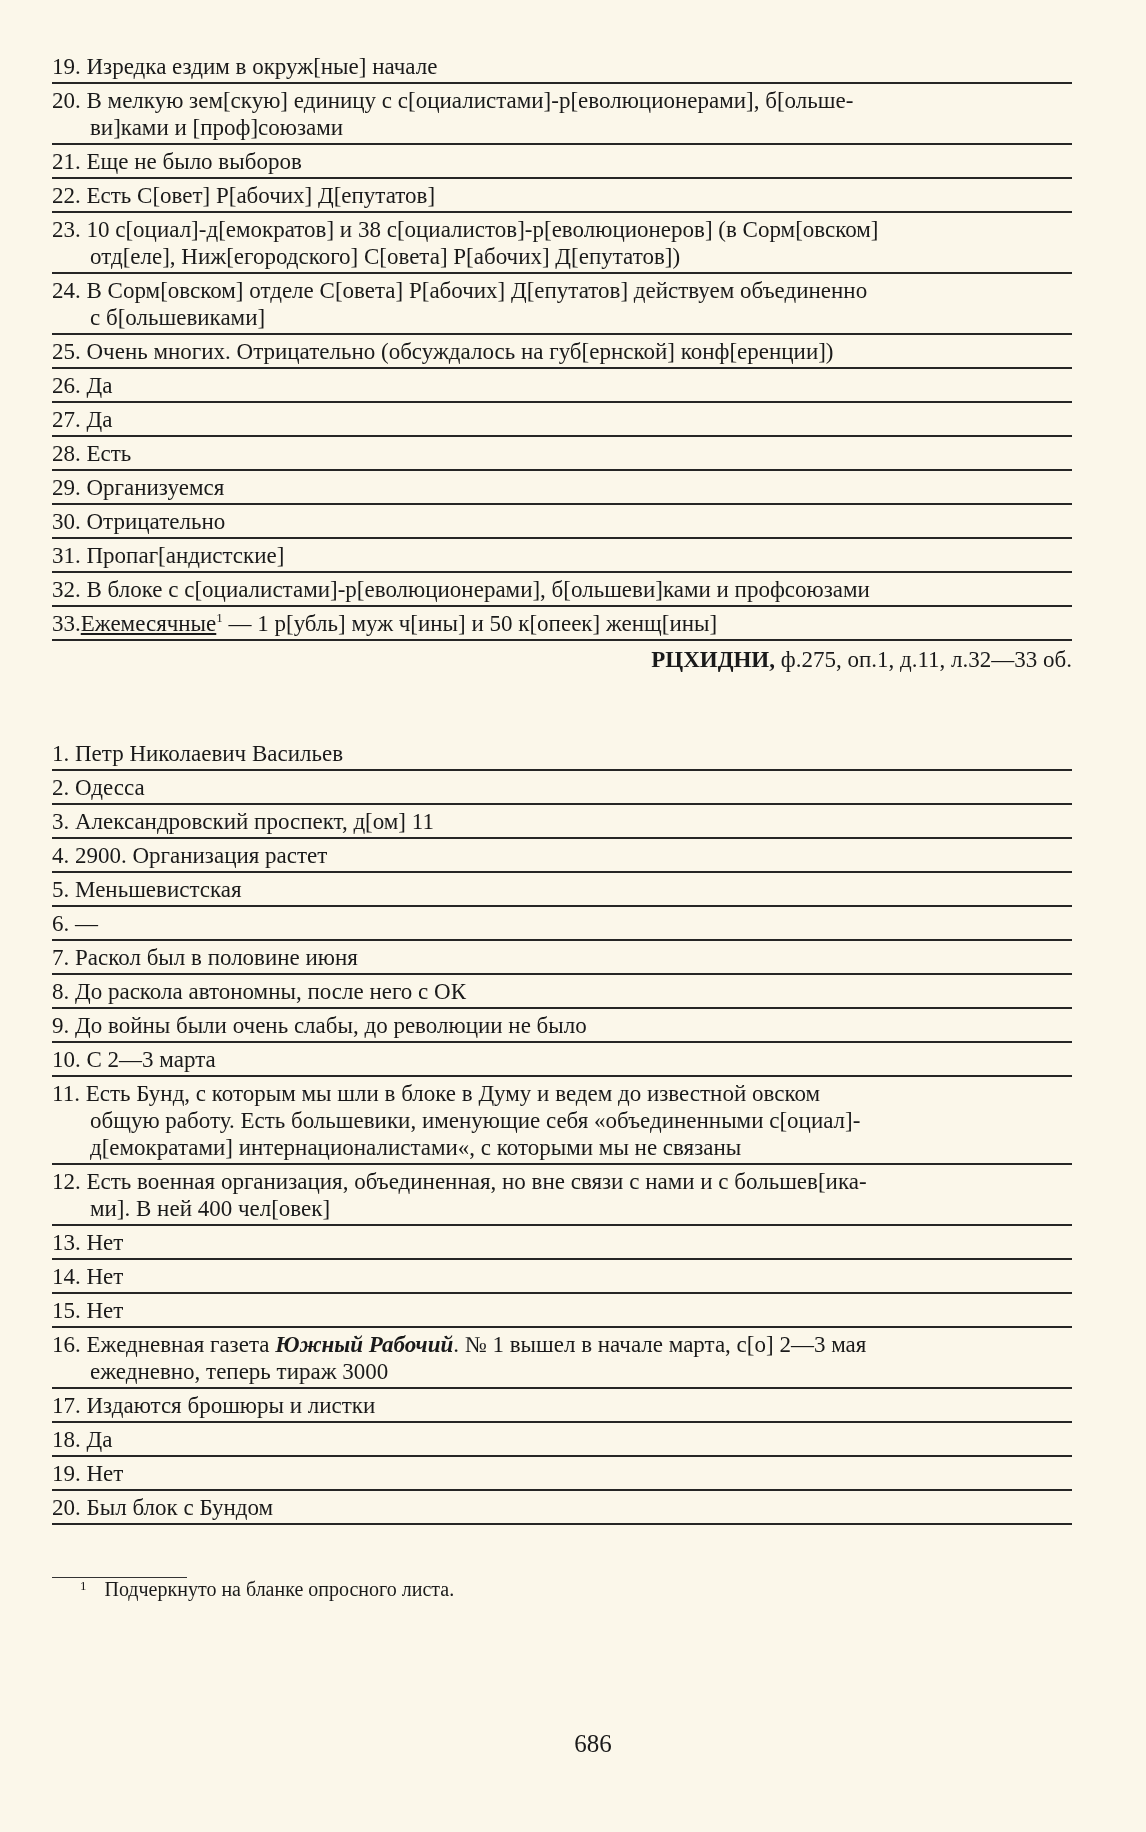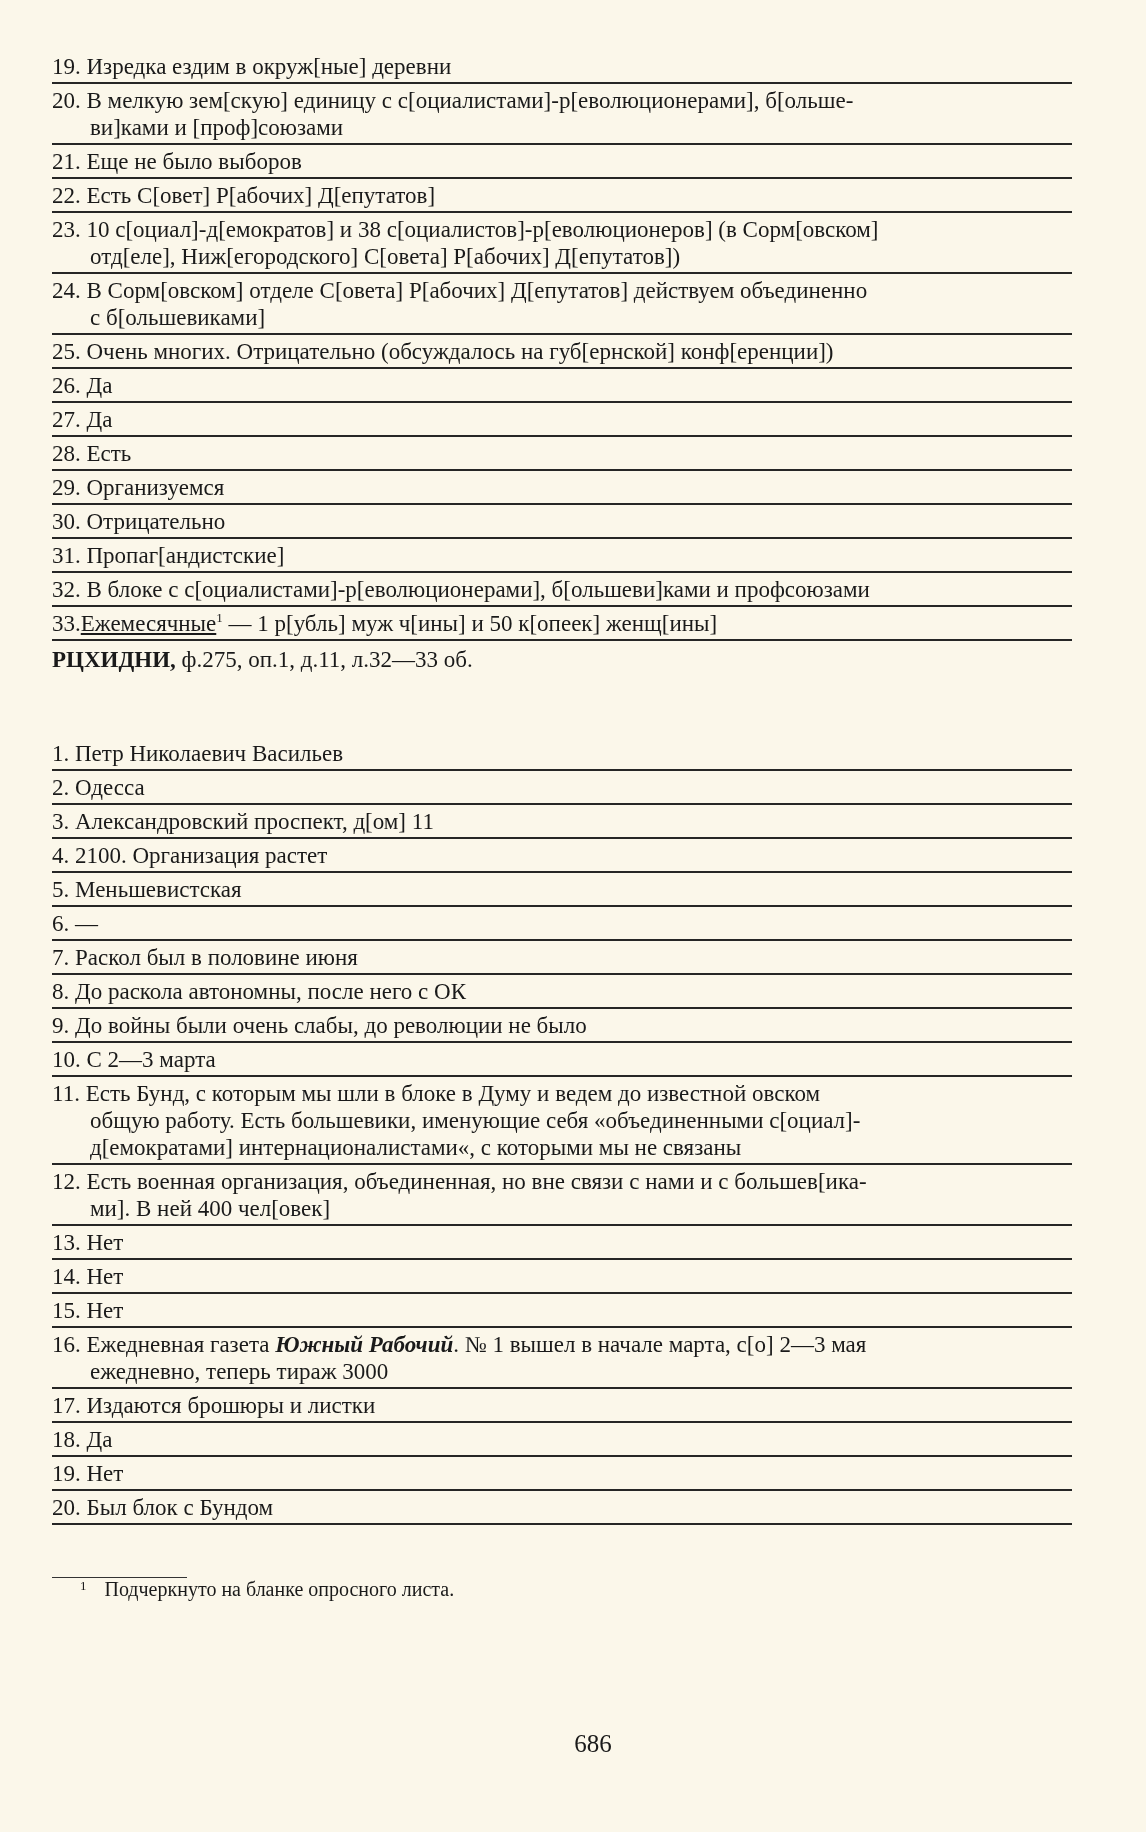--- a/index.html
+++ b/index.html
@@ -24,21 +24,21 @@
     line-height: 27px;
     padding: 3px 0 2px 0;
     text-align: justify;
     text-align-last: left;
   }
   .row .indent { padding-left: 38px; display: block; }
   .underline { text-decoration: underline; }
   sup { font-size: 13px; line-height: 0; }
   .italic-bold { font-style: italic; font-weight: bold; margin-top: 40px; }
   .source {
-    text-align: left;
+    text-align: right;
     font-size: 23px;
     font-weight: bold;
     padding-top: 6px;
     height: 40px;
   }
   .source .rest { font-weight: normal; }
   .gap { height: 50px; }
   .footnote-rule {
     width: 135px;
     border-top: 1.5px solid #333;
@@ -58,21 +58,21 @@
     font-size: 25px;
     padding-left: 20px;
   }
 </style>
 </head>
 <body>
 
 <div class="page">
 
   <div>
-    <div class="row"><span>19.</span> <span>Изредка ездим в окруж[ные] деревни</span></div>
+    <div class="row"><span>19.</span> <span>Изредка ездим в окруж[ные] начале</span></div>
     <div class="row"><span>20.</span> <span>В мелкую зем[скую] единицу с с[оциалистами]-р[еволюционерами], б[ольше-</span><span class="indent">ви]ками и [проф]союзами</span></div>
     <div class="row"><span>21.</span> <span>Еще не было выборов</span></div>
     <div class="row"><span>22.</span> <span>Есть С[овет] Р[абочих] Д[епутатов]</span></div>
     <div class="row"><span>23.</span> <span>10 с[оциал]-д[емократов] и 38 с[оциалистов]-р[еволюционеров] (в Сорм[овском]</span><span class="indent">отд[еле], Ниж[егородского] С[овета] Р[абочих] Д[епутатов])</span></div>
     <div class="row"><span>24.</span> <span>В Сорм[овском] отделе С[овета] Р[абочих] Д[епутатов] действуем объединенно</span><span class="indent">с б[ольшевиками]</span></div>
     <div class="row"><span>25.</span> <span>Очень многих. Отрицательно (обсуждалось на губ[ернской] конф[еренции])</span></div>
     <div class="row"><span>26.</span> <span>Да</span></div>
     <div class="row"><span>27.</span> <span>Да</span></div>
     <div class="row"><span>28.</span> <span>Есть</span></div>
     <div class="row"><span>29.</span> <span>Организуемся</span></div>
@@ -82,21 +82,21 @@
     <div class="row"><span>33.</span><span class="underline">Ежемесячные</span><sup>1</sup><span> — 1 р[убль] муж ч[ины] и 50 к[опеек] женщ[ины]</span></div>
     <div class="source"><span>РЦХИДНИ,</span> <span class="rest">ф.275, оп.1, д.11, л.32—33 об.</span></div>
   </div>
 
   <div class="gap"></div>
 
   <div>
     <div class="row"><span>1.</span> <span>Петр Николаевич Васильев</span></div>
     <div class="row"><span>2.</span> <span>Одесса</span></div>
     <div class="row"><span>3.</span> <span>Александровский проспект, д[ом] 11</span></div>
-    <div class="row"><span>4.</span> <span>2100. Организация растет</span></div>
+    <div class="row"><span>4.</span> <span>2900. Организация растет</span></div>
     <div class="row"><span>5.</span> <span>Меньшевистская</span></div>
     <div class="row"><span>6.</span> <span>—</span></div>
     <div class="row"><span>7.</span> <span>Раскол был в половине июня</span></div>
     <div class="row"><span>8.</span> <span>До раскола автономны, после него с ОК</span></div>
     <div class="row"><span>9.</span> <span>До войны были очень слабы, до революции не было</span></div>
     <div class="row"><span>10.</span> <span>С 2—3 марта</span></div>
     <div class="row"><span>11.</span> <span>Есть Бунд, с которым мы шли в блоке в Думу и ведем до известной овском</span><span class="indent">общую работу. Есть большевики, именующие себя «объединенными с[оциал]-</span><span class="indent">д[емократами] интернационалистами«, с которыми мы не связаны</span></div>
     <div class="row"><span>12.</span> <span>Есть военная организация, объединенная, но вне связи с нами и с большев[ика-</span><span class="indent">ми]. В ней 400 чел[овек]</span></div>
     <div class="row"><span>13.</span> <span>Нет</span></div>
     <div class="row"><span>14.</span> <span>Нет</span></div>

